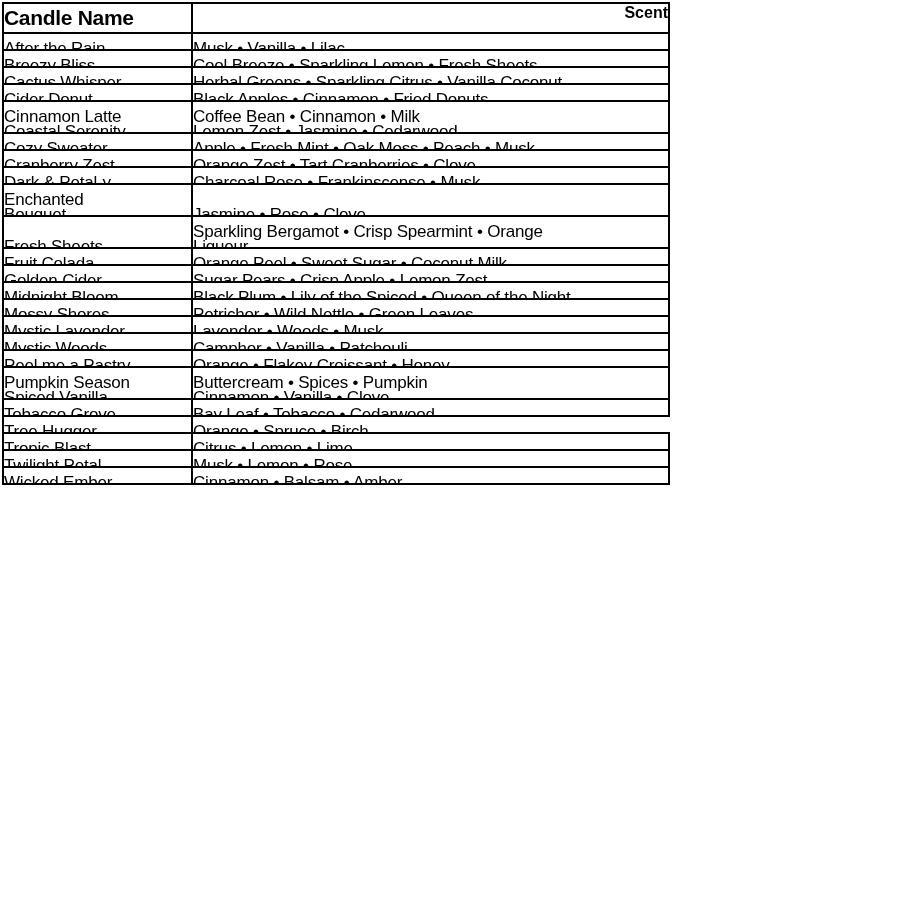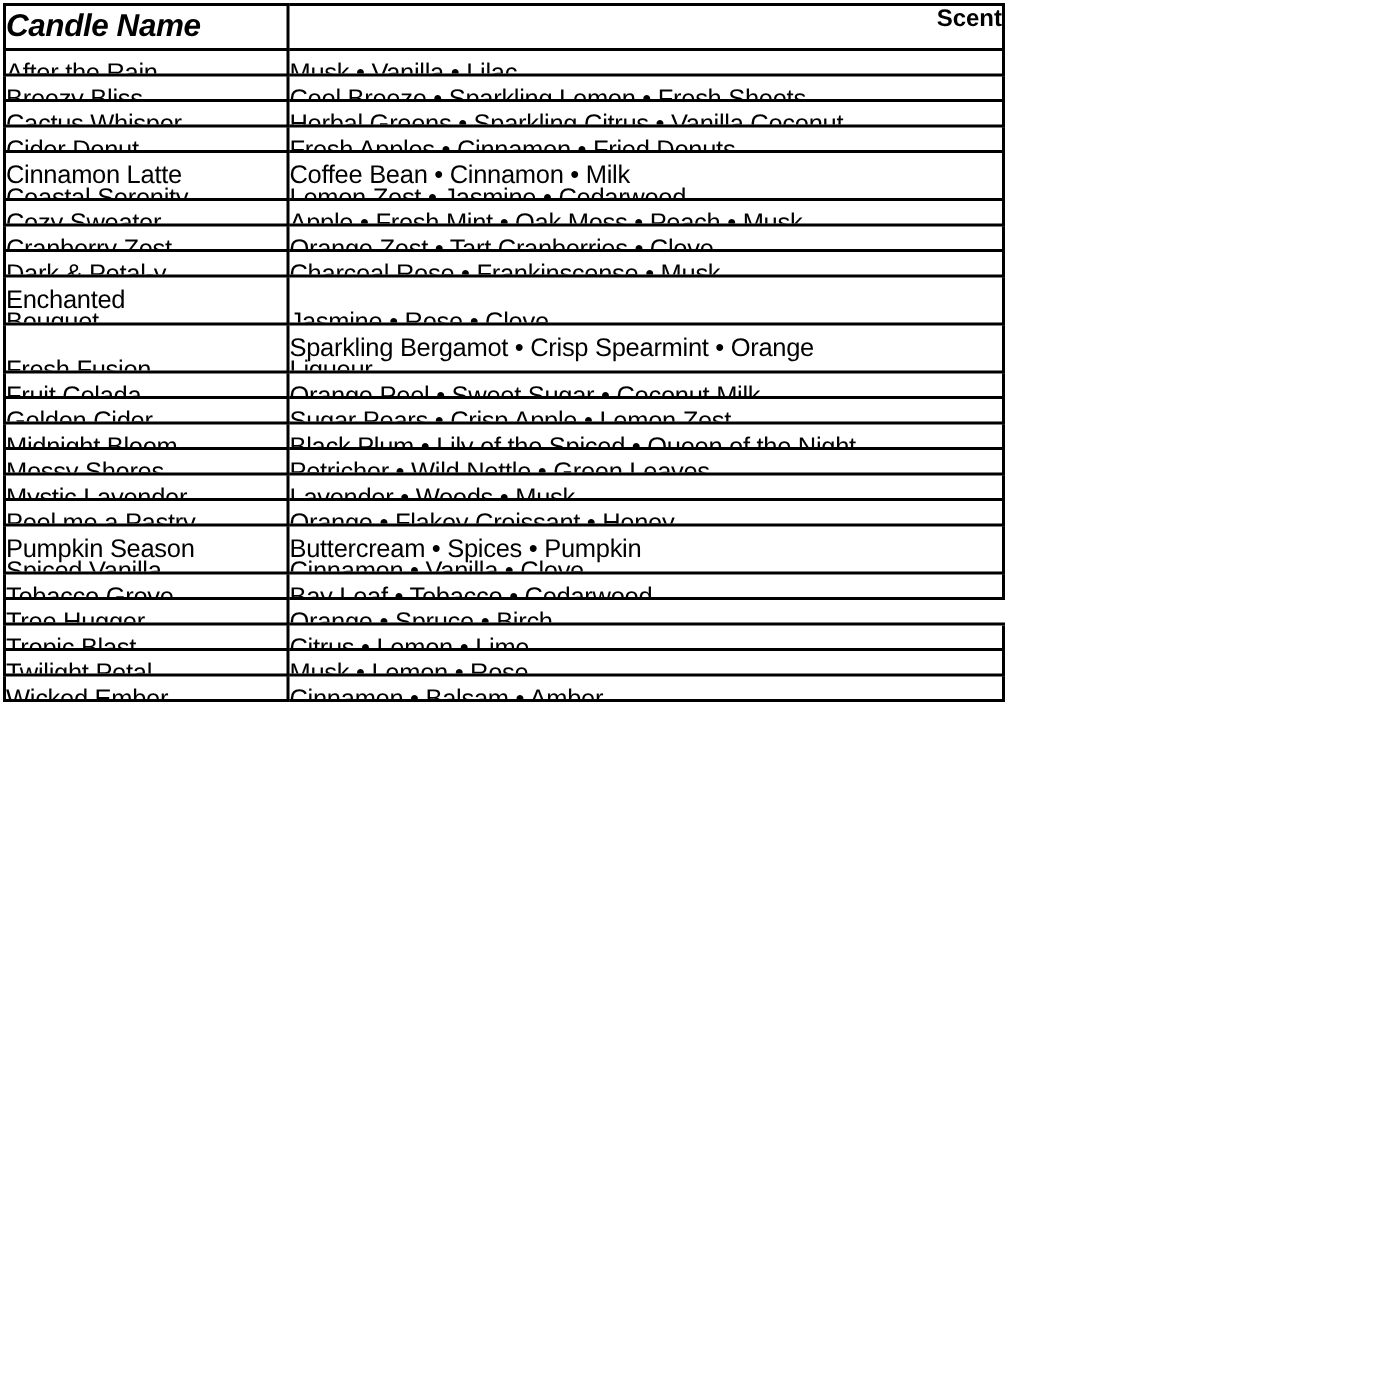--- a/index.html
+++ b/index.html
@@ -35,21 +35,20 @@
   }
   
   th.h-name {
     text-align: left;
     font-size: 21px;
     font-weight: bold;
     letter-spacing: -0.3px;
     padding: 3px 0 3px 10px;
     height: 28px;
     vertical-align: middle;
-    font-style: italic;
   }
   th.h-scent {
     text-align: right;
     font-size: 16px;
     font-weight: bold;
     vertical-align: top;
     padding-top: 3px;
   }
   
   td.name-cell, td.scent-cell {
@@ -104,21 +103,21 @@
           </td>
           <td class="scent-cell">
             <div class="line">Herbal Greens • Sparkling Citrus • Vanilla Coconut</div>
           </td>
         </tr>
         <tr>
           <td class="name-cell">
             <div class="line">Cider Donut</div>
           </td>
           <td class="scent-cell">
-            <div class="line">Fresh Apples • Cinnamon • Fried Donuts</div>
+            <div class="line">Black Apples • Cinnamon • Fried Donuts</div>
           </td>
         </tr>
         <tr>
           <td class="name-cell">
             <div class="line">Cinnamon Latte</div>
             <div class="line">Coastal Serenity</div>
           </td>
           <td class="scent-cell">
             <div class="line">Coffee Bean • Cinnamon • Milk</div>
             <div class="line">Lemon Zest • Jasmine • Cedarwood</div>
@@ -152,21 +151,21 @@
           <td class="name-cell">
             <div class="line">Enchanted</div>
             <div class="line">Bouquet</div>
           </td>
           <td class="scent-cell">
             <div class="line">Jasmine • Rose • Clove</div>
           </td>
         </tr>
         <tr>
           <td class="name-cell">
-            <div class="line">Fresh Fusion</div>
+            <div class="line">Fresh Sheets</div>
           </td>
           <td class="scent-cell">
             <div class="line">Sparkling Bergamot • Crisp Spearmint • Orange</div>
             <div class="line">Liqueur</div>
           </td>
         </tr>
         <tr>
           <td class="name-cell">
             <div class="line">Fruit Colada</div>
           </td>
@@ -197,20 +196,28 @@
           <td class="scent-cell">
             <div class="line">Petrichor • Wild Nettle • Green Leaves</div>
           </td>
         </tr>
         <tr>
           <td class="name-cell">
             <div class="line">Mystic Lavender</div>
           </td>
           <td class="scent-cell">
             <div class="line">Lavender • Woods • Musk</div>
+          </td>
+        </tr>
+        <tr>
+          <td class="name-cell">
+            <div class="line">Mystic Woods</div>
+          </td>
+          <td class="scent-cell">
+            <div class="line">Camphor • Vanilla • Patchouli</div>
           </td>
         </tr>
         <tr>
           <td class="name-cell">
             <div class="line">Peel me a Pastry</div>
           </td>
           <td class="scent-cell">
             <div class="line">Orange • Flakey Croissant • Honey</div>
           </td>
         </tr>

